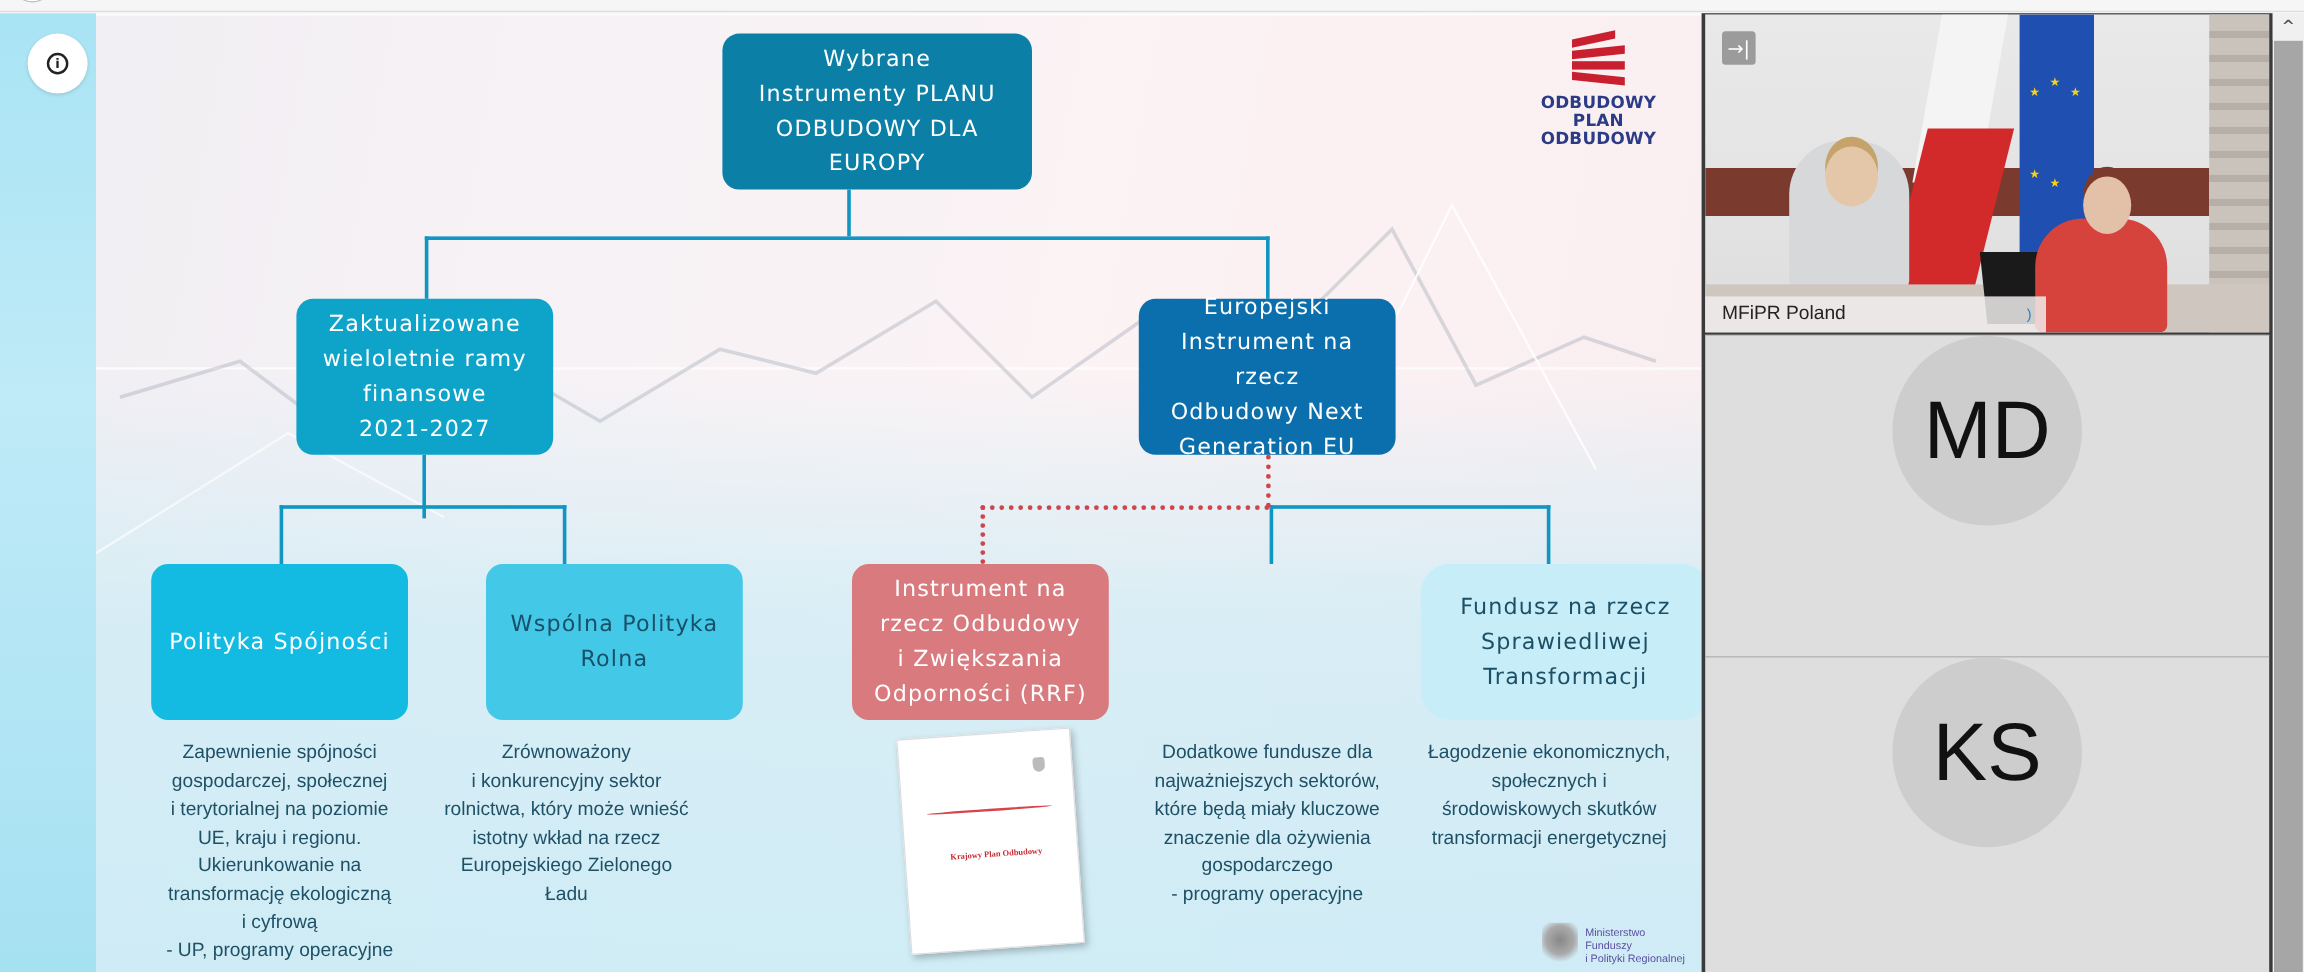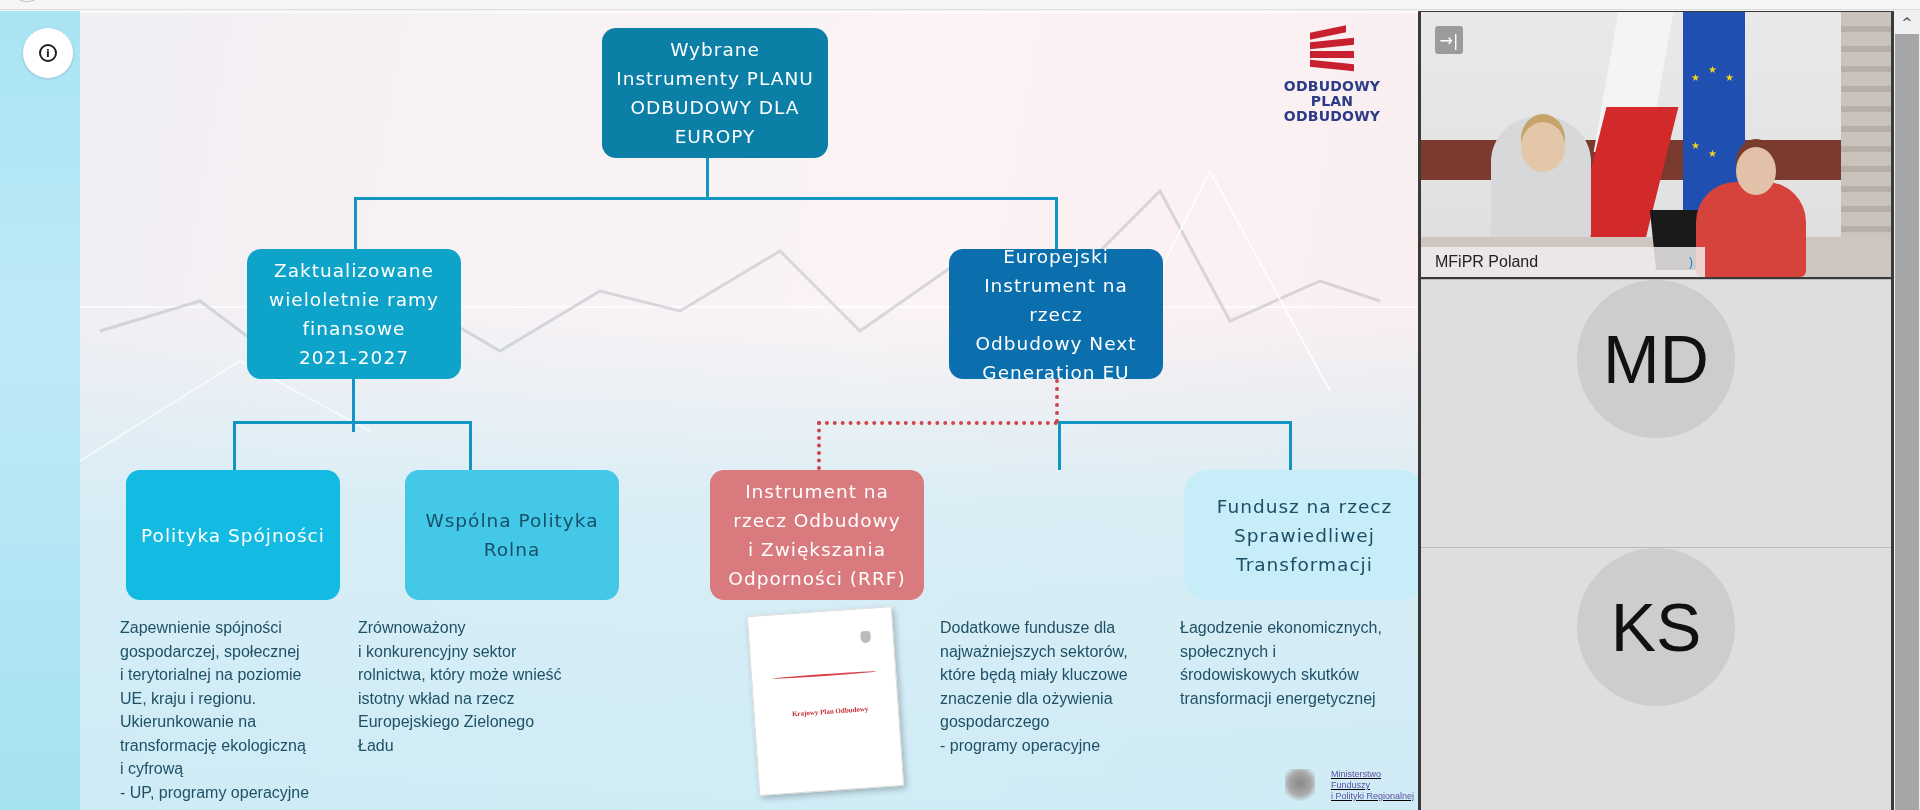--- a/index.html
+++ b/index.html
@@ -15,51 +15,51 @@
     background: linear-gradient(180deg, #a9e4f4 0%, #bfeaf7 40%, #a6e1f2 100%); }
   .slide .hline { position: absolute; left: 80px; width: 1338px; height: 2px; background: rgba(255,255,255,0.7); }
   .slide .bg-tri { position: absolute; }
 
   .info-btn { position: absolute; left: 23px; top: 17px; width: 50px; height: 50px; border-radius: 50%; background: #fff;
     box-shadow: 0 1px 3px rgba(0,0,0,0.15); display: flex; align-items: center; justify-content: center; cursor: pointer; }
   .info-btn .i { width: 18px; height: 18px; border: 2px solid #222; border-radius: 50%; font: bold 11px "DejaVu Sans", sans-serif; color: #222; display: flex; align-items: center; justify-content: center; }
 
   .node { position: absolute; border-radius: 14px; display: flex; align-items: center; justify-content: center; text-align: center;
     font-family: "DejaVu Sans", sans-serif; font-size: 18.5px; line-height: 29px; letter-spacing: 1px; white-space: pre-line; padding: 0 8px; }
-  .n-title { left: 602px; top: 17px; width: 226px; height: 130px; background: #0c7fa7; color: #fff; }
+  .n-title { left: 602px; top: 17px; width: 258px; height: 130px; background: #0c7fa7; color: #fff; }
   .n-wrf { left: 247px; top: 238px; width: 214px; height: 130px; background: #0ea3c9; color: #fff; }
   .n-ngeu { left: 949px; top: 238px; width: 214px; height: 130px; background: #0a6fac; color: #fff; }
   .n-ps { left: 126px; top: 459px; width: 214px; height: 130px; background: #13bbe2; color: #fff; }
   .n-wpr { left: 365px; top: 459px; width: 214px; height: 130px; background: #43c8e7; color: #18506a; margin-left: 40px; }
   .n-rrf { left: 710px; top: 459px; width: 214px; height: 130px; background: #d97a7e; color: #fff; }
   .n-react { left: 949px; top: 459px; width: 214px; height: 130px; background: #ade6f3; color: #1c4f66; }
   .n-fst { left: 1184px; top: 459px; width: 241px; height: 130px; background: #c7eef8; color: #1c4f66; border-radius: 24px; }
 
   .line { position: absolute; background: #1196c4; }
   .dash-h { position: absolute; height: 0; border-top: 4px dotted #d0444b; }
   .dash-v { position: absolute; width: 0; border-left: 4px dotted #d0444b; }
 
-  .desc { position: absolute; text-align: left; color: #1f5166; font-family: "Liberation Sans", sans-serif; font-size: 16px; line-height: 23.5px; white-space: pre-line; }
+  .desc { position: absolute; text-align: center; color: #1f5166; font-family: "Liberation Sans", sans-serif; font-size: 16px; line-height: 23.5px; white-space: pre-line; }
   .d-ps { left: 120px; top: 605px; width: 226px; }
   .d-wpr { left: 358px; top: 605px; width: 228px; }
   .d-react { left: 940px; top: 605px; width: 232px; }
   .d-fst { left: 1180px; top: 605px; width: 222px; }
 
   .doc { position: absolute; left: 753px; top: 600px; width: 145px; height: 180px; background: #fff; transform: rotate(-4deg);
     box-shadow: 2px 3px 6px rgba(0,0,0,0.25); border: 1px solid #ddd; }
   .doc .eagle { position: absolute; right: 22px; top: 22px; width: 10px; height: 12px; background: #bbb; border-radius: 3px 3px 5px 5px; }
   .doc .redline { position: absolute; left: 20px; top: 62px; width: 105px; height: 2px; background: #d9434a; border-radius: 50%; }
   .doc .title { position: absolute; left: 18px; top: 96px; width: 115px; font: bold 7px "Liberation Serif", serif; color: #c92b33; text-align: center; }
 
   .logo-kpo { position: absolute; left: 1262px; top: 16px; width: 140px; text-align: center; }
   .logo-kpo .mark { width: 44px; height: 48px; margin: 0 auto 4px; position: relative; }
   .logo-kpo .bar { position: absolute; left: 0; height: 7px; background: #c8202f; }
   .logo-kpo .t { font: bold 14px "DejaVu Sans", sans-serif; color: #2b3b86; line-height: 15px; letter-spacing: 0.2px; }
 
-  .logo-mfipr { position: absolute; left: 1285px; top: 758px; display: flex; align-items: flex-start; gap: 16px; text-decoration: underline; }
+  .logo-mfipr { position: absolute; left: 1285px; top: 758px; display: flex; align-items: flex-end; gap: 6px; }
   .logo-mfipr .eagle { width: 30px; height: 36px; background: radial-gradient(circle at 50% 40%, #888 0%, #aaa 45%, rgba(170,170,170,0) 70%); }
   .logo-mfipr .t { font: 9px "Liberation Sans", sans-serif; color: #5a4fa0; line-height: 11px; white-space: pre-line; }
 
   .panel { position: absolute; left: 1418px; top: 11px; width: 476px; height: 799px; background: #3a3a3a; }
   .video { position: absolute; left: 1421px; top: 12px; width: 470px; height: 265px; overflow: hidden;
     background: linear-gradient(180deg, #e9e9e9 0%, #e4e4e4 55%, #ddd 100%); }
   .video .wall-stripe { position: absolute; left: 0; top: 128px; width: 420px; height: 40px; background: #7a3a2e; }
   .video .curtain { position: absolute; right: 0; top: 0; width: 50px; height: 265px; background: repeating-linear-gradient(180deg, #c9c3bc 0 14px, #b7afa7 14px 20px); }
   .video .flag-pl-w { position: absolute; left: 185px; top: 0; width: 55px; height: 140px; background: #f4f4f4; transform: skewX(-10deg); }
   .video .flag-pl-r { position: absolute; left: 168px; top: 95px; width: 72px; height: 140px; background: #d22a2a; transform: skewX(-14deg); }

